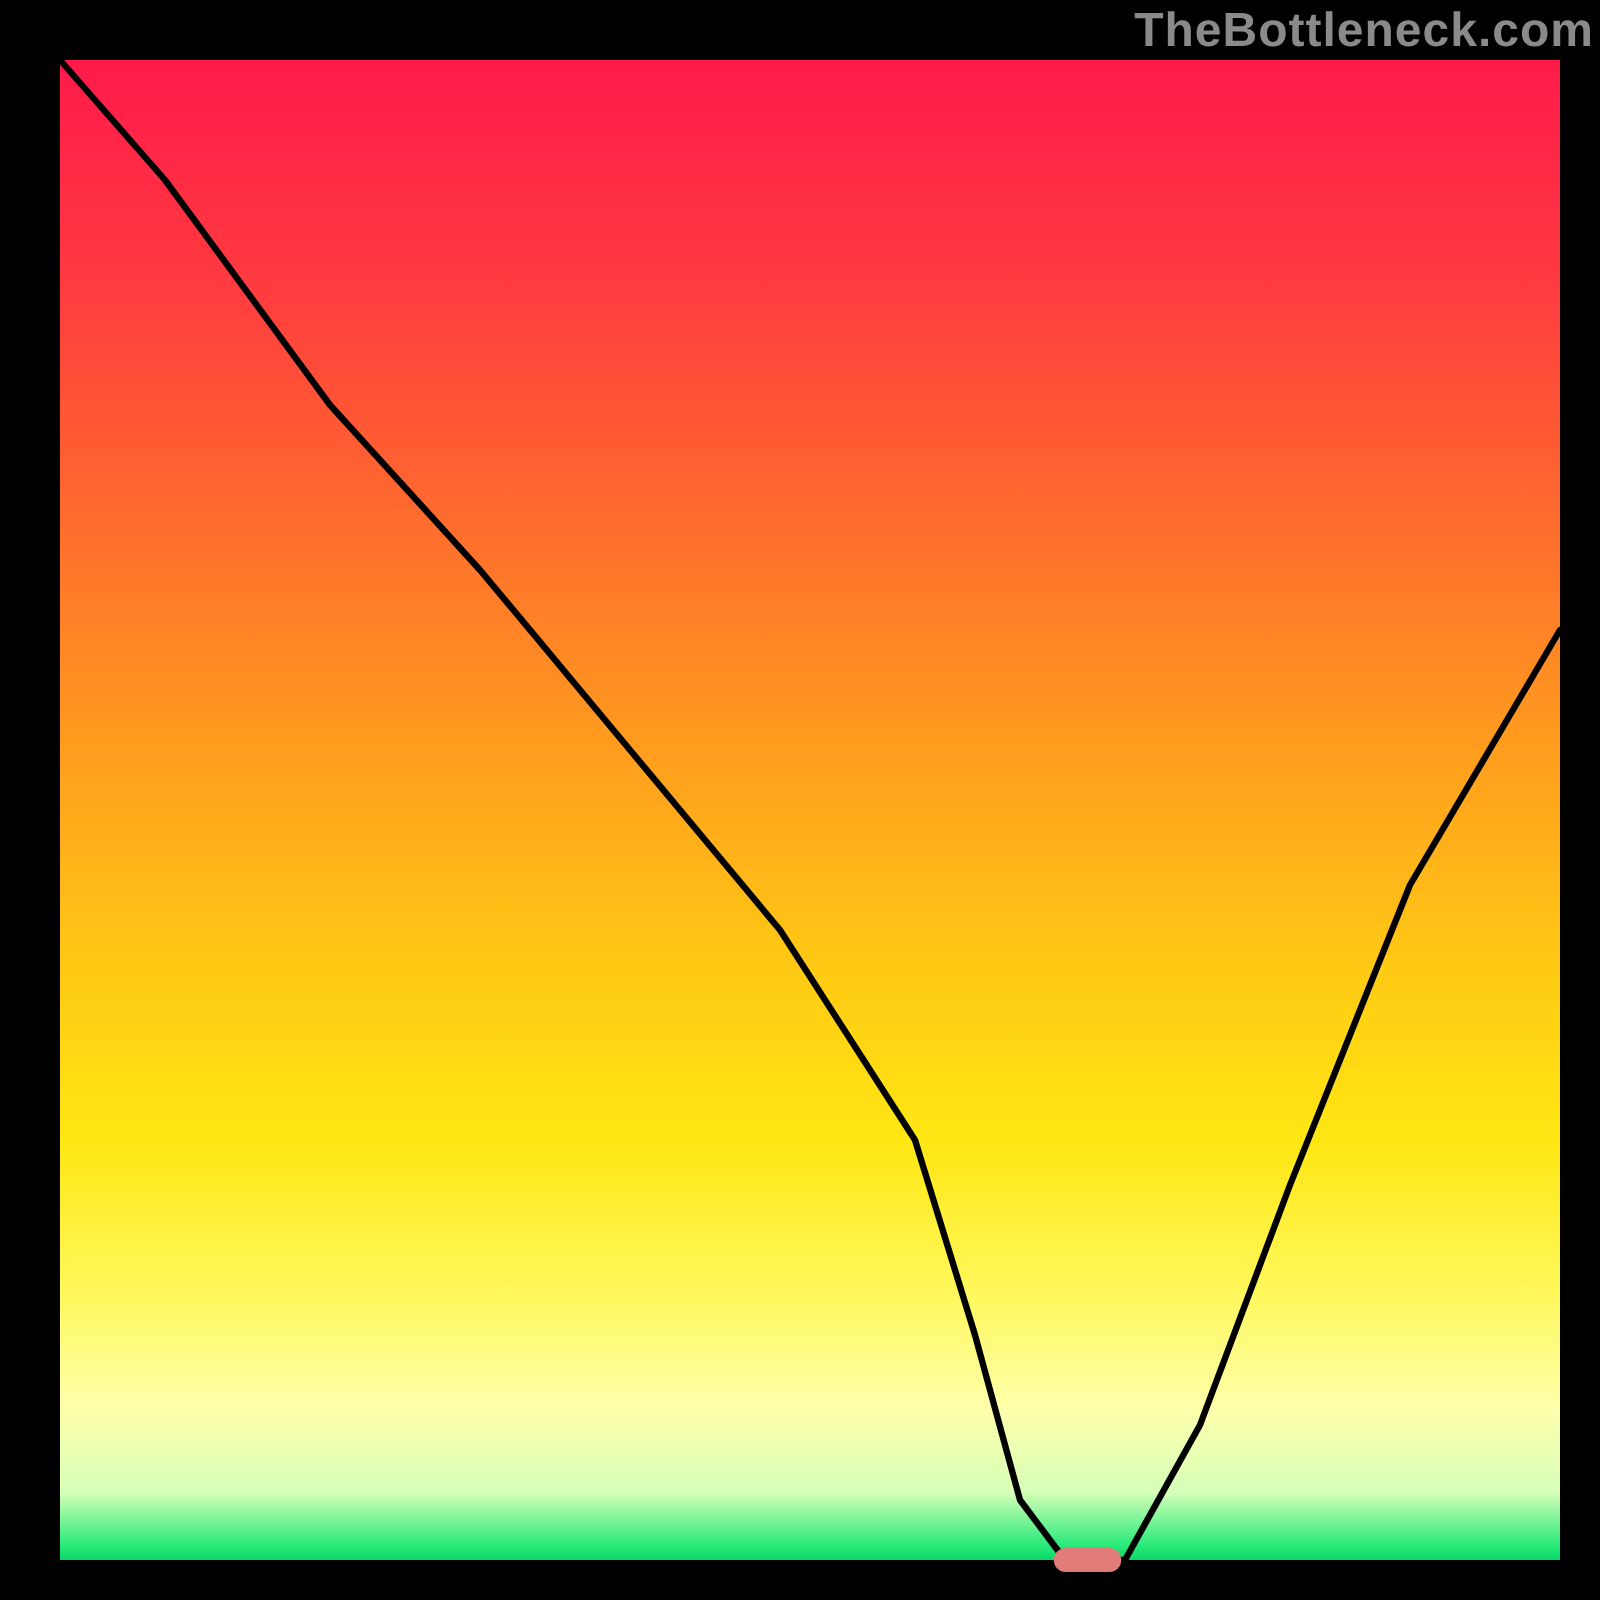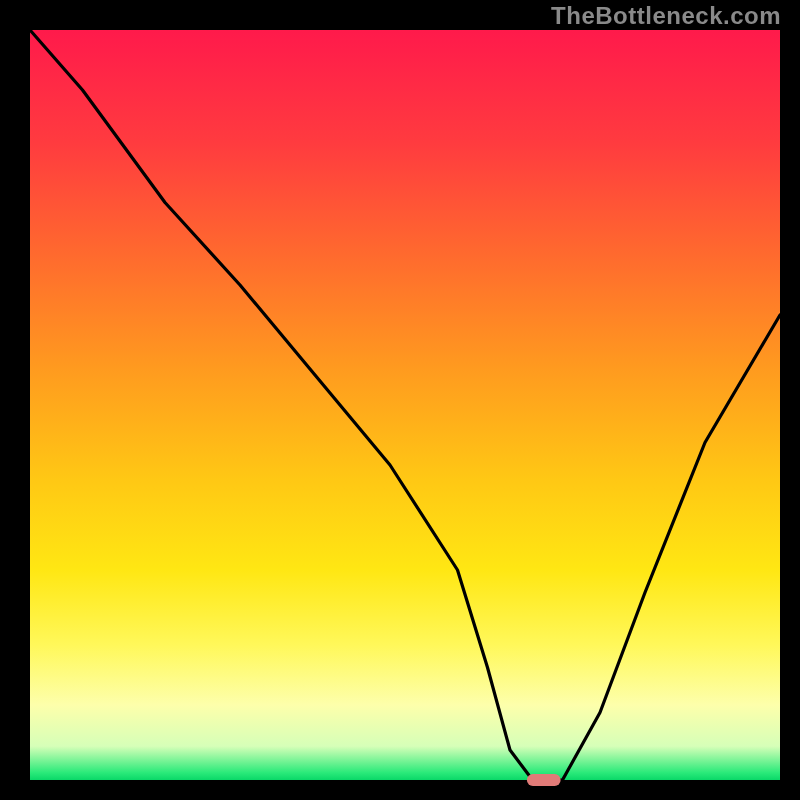--- a/index.html
+++ b/index.html
@@ -14,21 +14,21 @@
     position: relative;
     width: 800px;
     height: 800px;
   }
   svg {
     display: block;
   }
   .watermark {
     position: absolute;
     top: 2px;
-    right: 19px;
+    right: 3px;
     font-family: Arial, Helvetica, sans-serif;
     font-size: 24px;
     font-weight: bold;
     color: #8a8a8a;
     letter-spacing: 0.5px;
     user-select: none;
   }
 </style>
 </head>
 <body>

